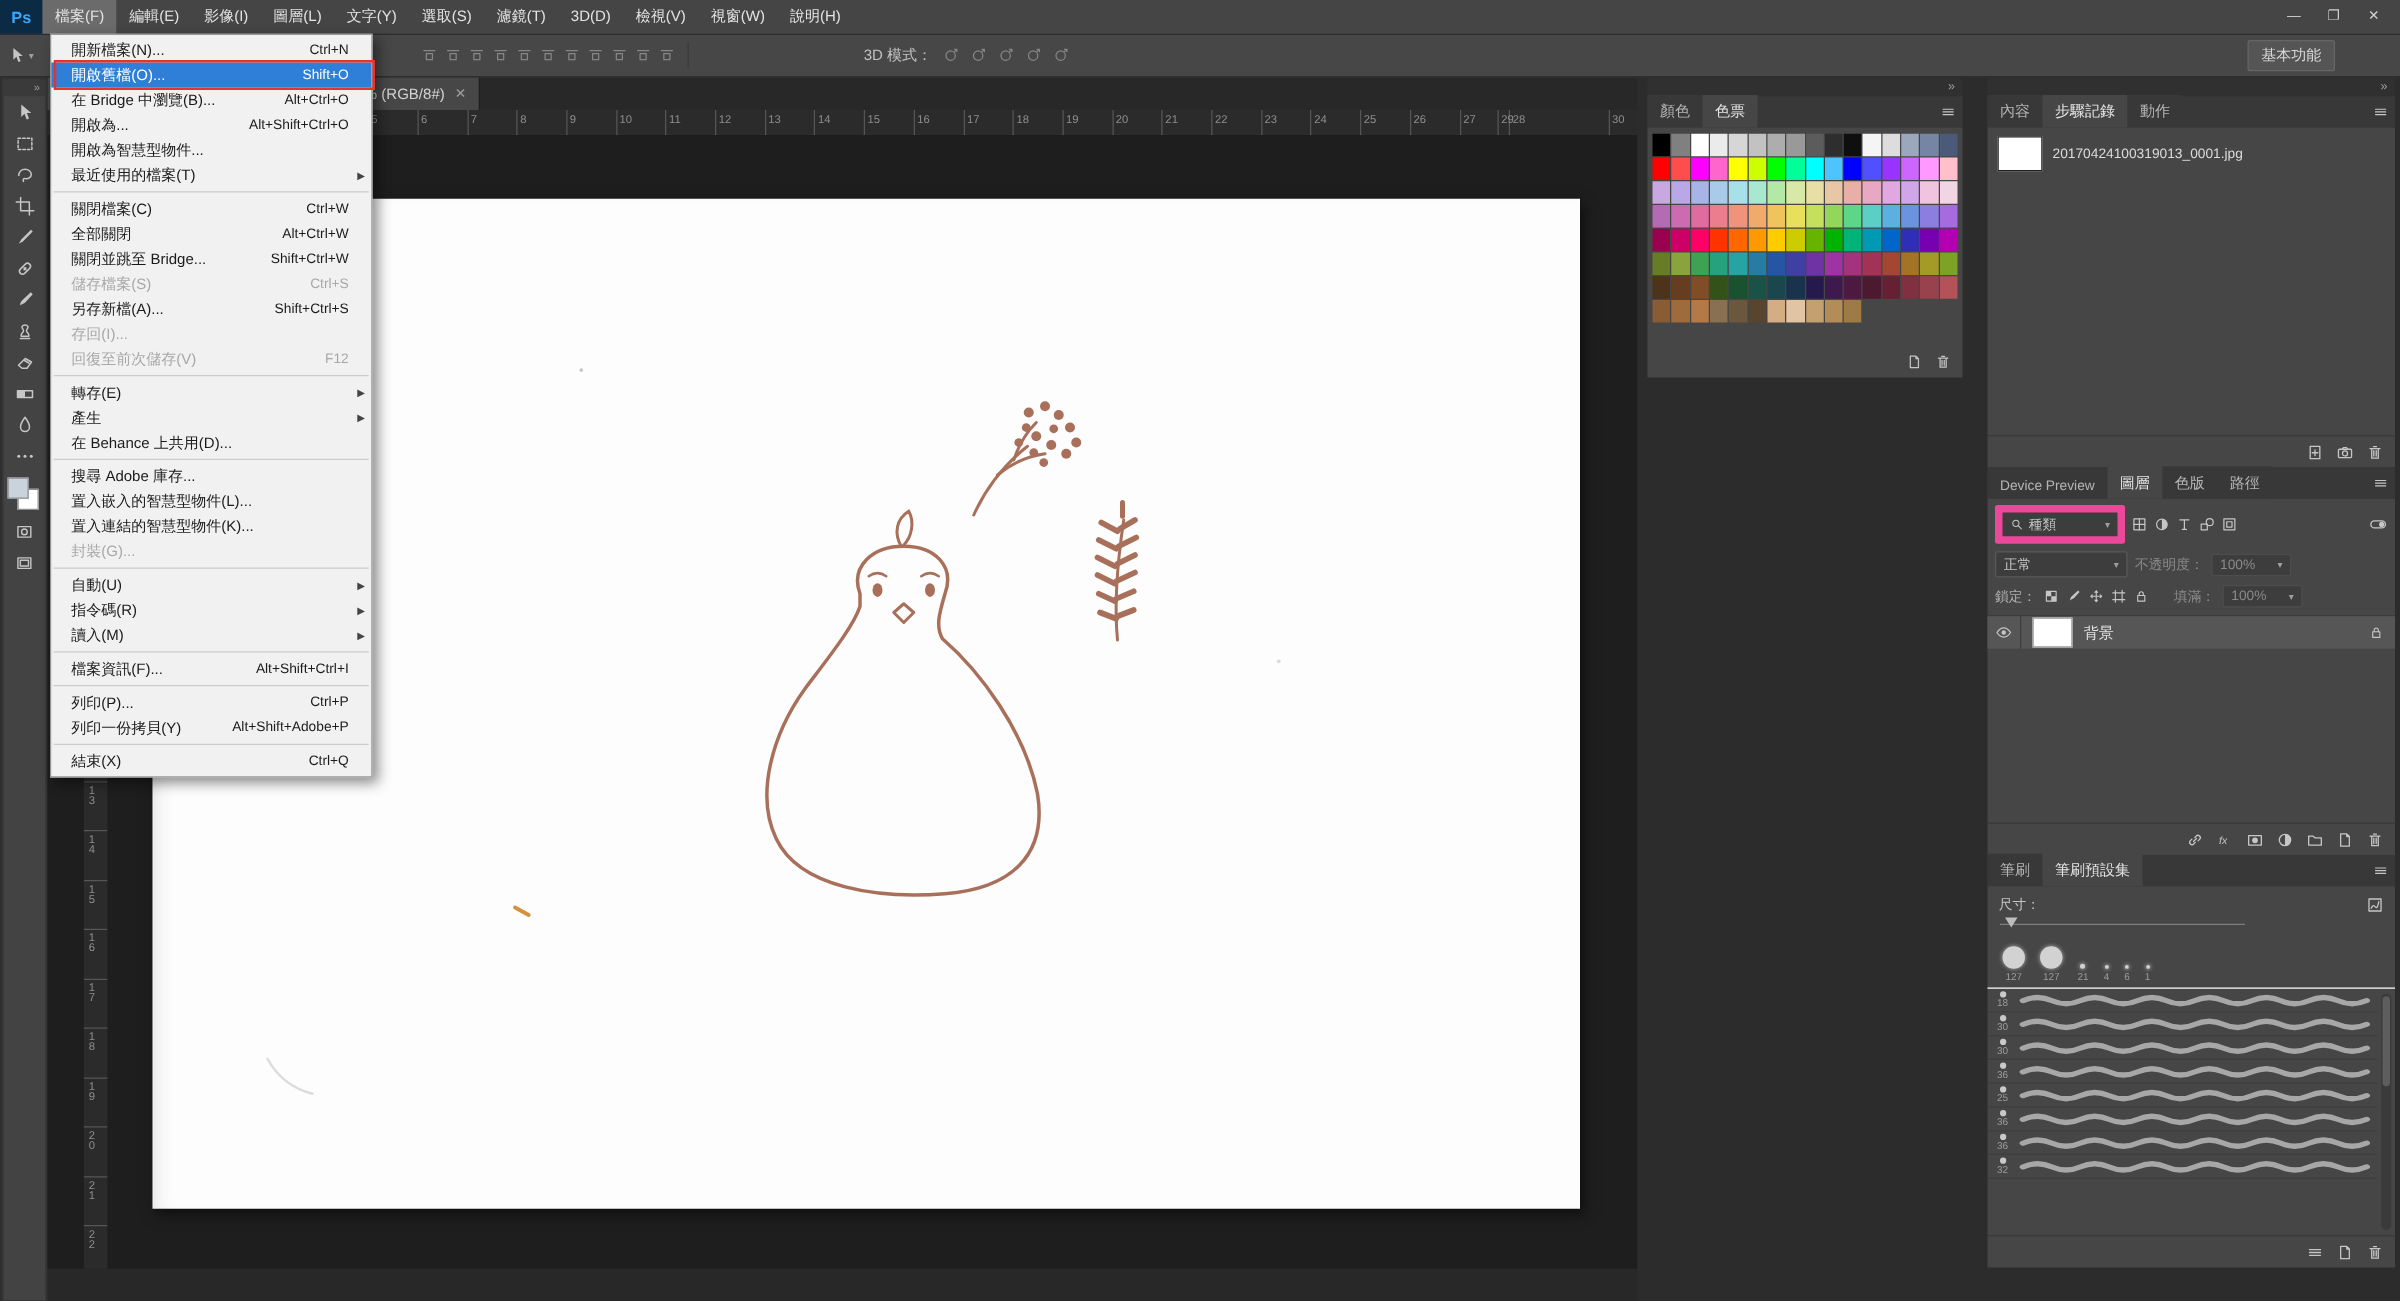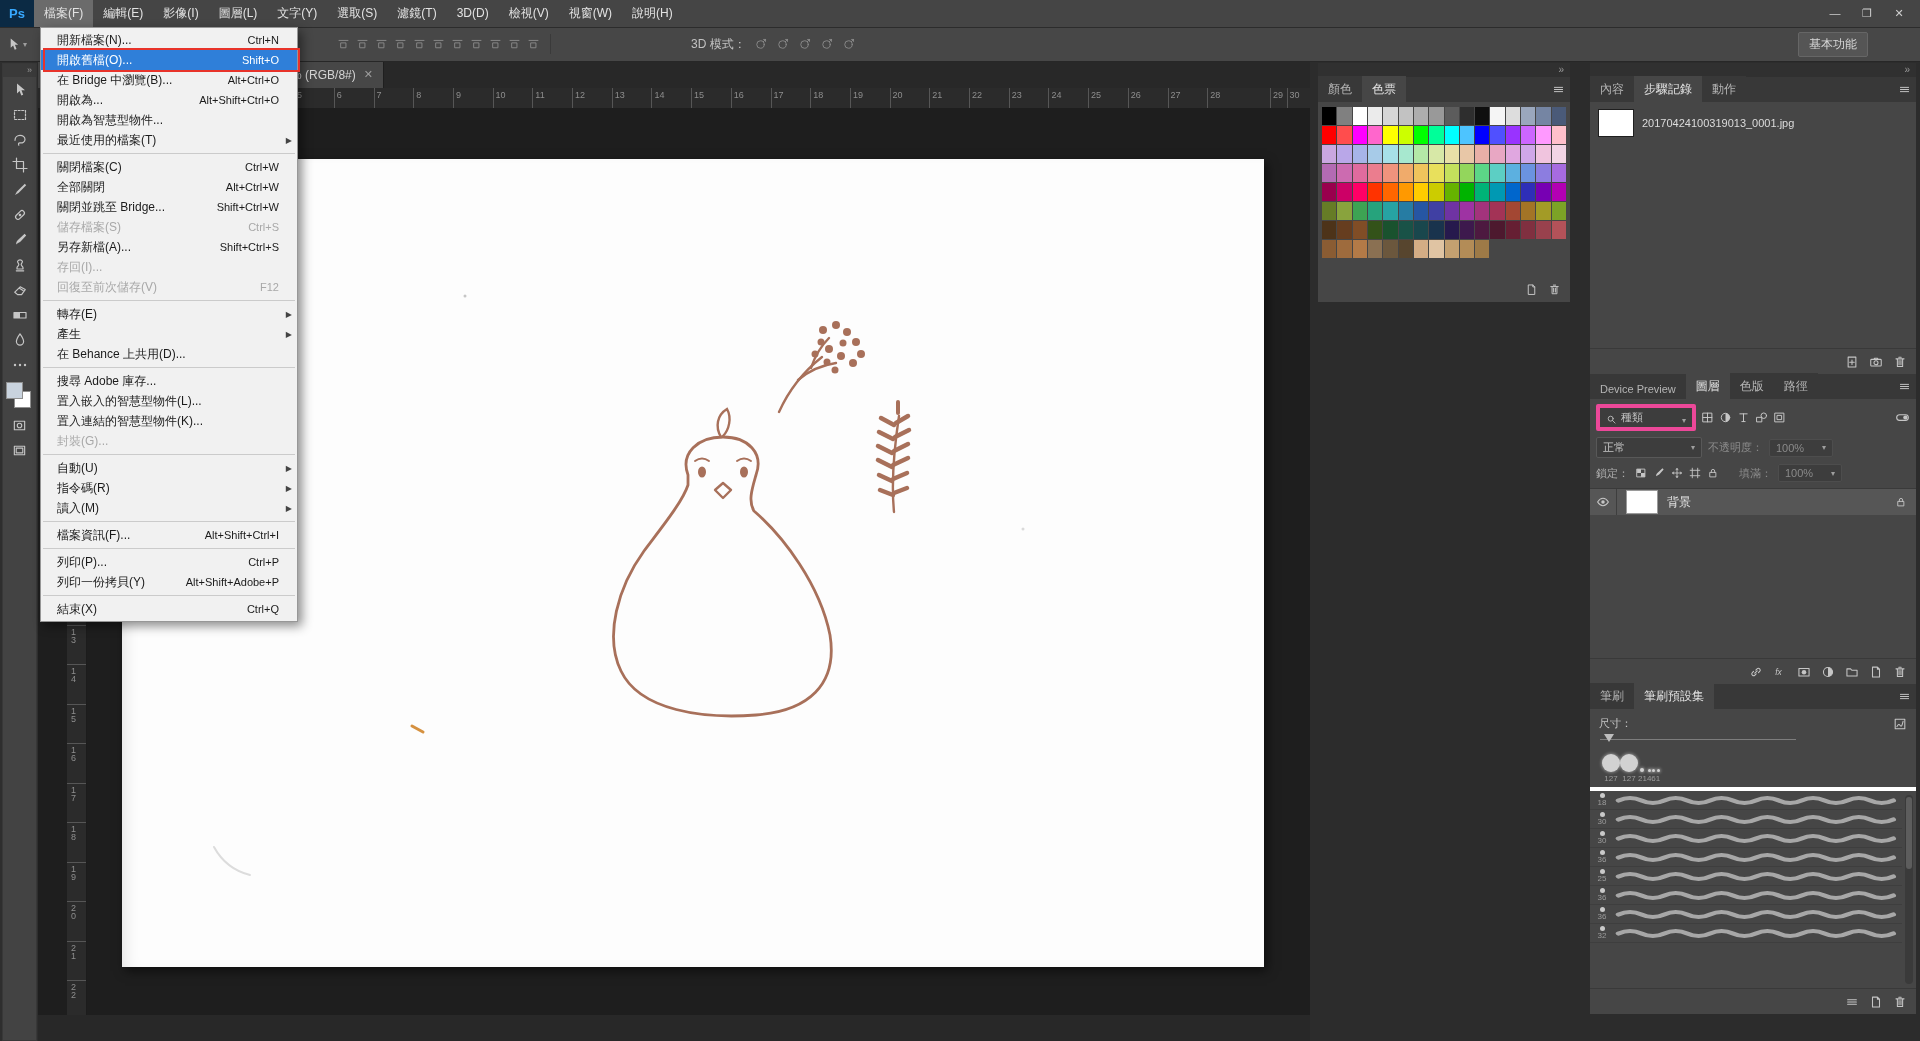--- a/index.html
+++ b/index.html
@@ -76,21 +76,21 @@
   .snapthumb{width:34px;height:26px;background:#fff;border:1px solid #1f1f1f;}
   .snapname{font-size:11px;color:#dcdcdc;}
   .steprow{display:flex;align-items:center;height:26px;background:#545454;margin-top:2px;}
   .stepgutter{width:22px;align-self:stretch;border-right:1px solid #3c3c3c;display:flex;align-items:center;justify-content:center;}
   .srcbox{width:10px;height:10px;border:1px solid #7a7a7a;}
   .steplabel{font-size:12px;color:#e2e2e2;margin-left:6px;}
   .stepicon{margin-left:8px;}
   
   .layers{height:285px;background:#464646;position:relative;font-size:11px;color:#c6c6c6;}
   .filterrow{display:flex;align-items:center;gap:5px;padding:5px 6px 3px;}
-  .kindbox{display:flex;align-items:flex-end;gap:4px;background:#3d3d3d;border:4px solid #ec4899;border-radius:2px;padding:2px 6px;width:80px;}
+  .kindbox{display:flex;align-items:center;gap:4px;background:#3d3d3d;border:6px solid #ec4899;border-radius:2px;padding:2px 6px;width:80px;}
   .kindbox .lbl{flex:1;}
   .blendrow{display:flex;align-items:center;gap:6px;padding:3px 6px;}
   .selbox{display:flex;align-items:center;justify-content:space-between;background:#3d3d3d;border:1px solid #585858;border-radius:2px;padding:2px 6px;}
   .selbox.dis{color:#8a8a8a;border-color:#4d4d4d;}
   .blendbox{width:92px;}
   .valbox{width:50px;justify-content:space-between;}
   .sublabel{color:#b0b0b0;}
   .sublabel.dis{color:#8a8a8a;}
   .lockrow{display:flex;align-items:center;gap:6px;padding:3px 6px 4px;}
   .layerlist{border-top:1px solid #3a3a3a;margin-top:2px;}
@@ -99,21 +99,21 @@
   .layerthumb{width:30px;height:22px;background:#fff;border:1px solid #9a9a9a;margin:0 9px;}
   .layername{flex:1;font-size:12px;color:#e2e2e2;}
   .layerlock{padding-right:9px;}
   
   .brush{height:305px;background:#464646;position:relative;color:#c6c6c6;display:flex;flex-direction:column;}
   .sizerow{display:flex;align-items:center;padding:7px 9px 0;font-size:11px;height:22px;box-sizing:border-box;}
   .sizerow .right{margin-left:auto;}
   .sliderrow{position:relative;height:16px;margin:0 10px;}
   .slidertrack{position:absolute;left:0;right:110px;top:8px;border-top:1px solid #7d7d7d;}
   .sliderthumb{position:absolute;left:4px;top:3px;width:0;height:0;border-left:5px solid transparent;border-right:5px solid transparent;border-top:8px solid #bdbdbd;}
-  .dotsrow{display:flex;align-items:flex-end;gap:0;padding:2px 12px 4px;height:44px;border-bottom:4px solid #ffffff;box-sizing:border-box;}
+  .dotsrow{display:flex;align-items:flex-end;gap:12px;padding:2px 12px 4px;height:44px;border-bottom:1px solid #ffffff;box-sizing:border-box;}
   .bcol{display:flex;flex-direction:column;align-items:center;gap:2px;}
   .bdot{background:#d2d2d2;border-radius:50%;box-shadow:0 0 3px 1px rgba(210,210,210,.45);}
   .bnum{font-size:8px;color:#9c9c9c;}
   .strokelist{flex:1;margin-right:14px;overflow:hidden;}
   .strokerow{height:19px;border-bottom:1px solid #3e3e3e;display:flex;align-items:center;padding:0 2px 0 4px;box-sizing:border-box;}
   .srleft{width:16px;display:flex;flex-direction:column;align-items:center;gap:1px;}
   .srdot{width:5px;height:5px;border-radius:50%;background:#c9c9c9;}
   .srnum{font-size:8px;color:#9c9c9c;line-height:8px;}
   .squig{flex:1;height:15px;margin-left:4px;}
   .vscroll{position:absolute;right:3px;top:86px;bottom:30px;width:8px;background:#3a3a3a;border-radius:4px;}
@@ -436,21 +436,21 @@
         </div>
         <div class="htick" style="left: 1089.8px;">
           <span class="hnum">26</span>
         </div>
         <div class="htick" style="left: 1129.5px;">
           <span class="hnum">27</span>
         </div>
         <div class="htick" style="left: 1169.2px;">
           <span class="hnum">28</span>
         </div>
-        <div class="htick" style="left: 1232px;">
+        <div class="htick" style="left: 1160px;">
           <span class="hnum">29</span>
         </div>
         <div class="htick" style="left: 1248.6px;">
           <span class="hnum">30</span>
         </div>
       </div>
     <div class="vruler">
         <div class="vtick" style="top: 42.5px;">
           <span class="vnum">1</span>
         </div>

